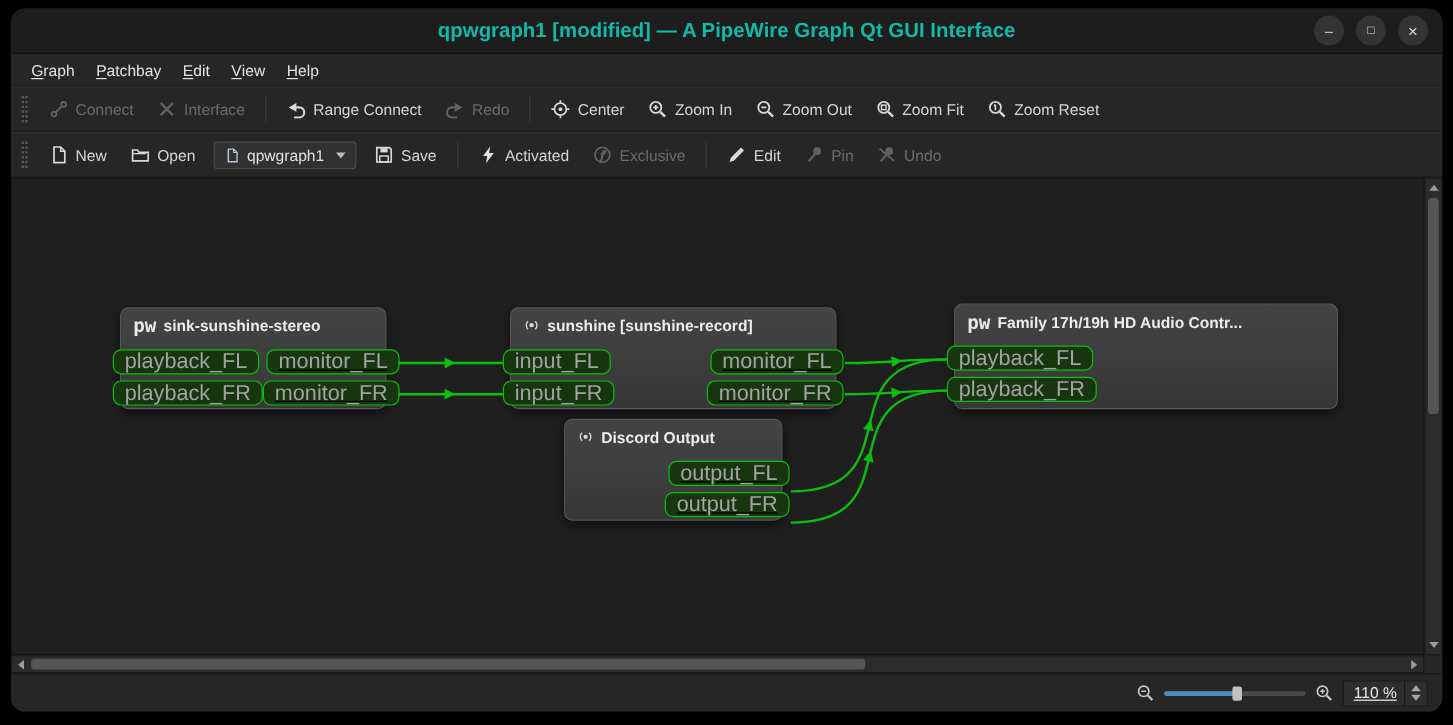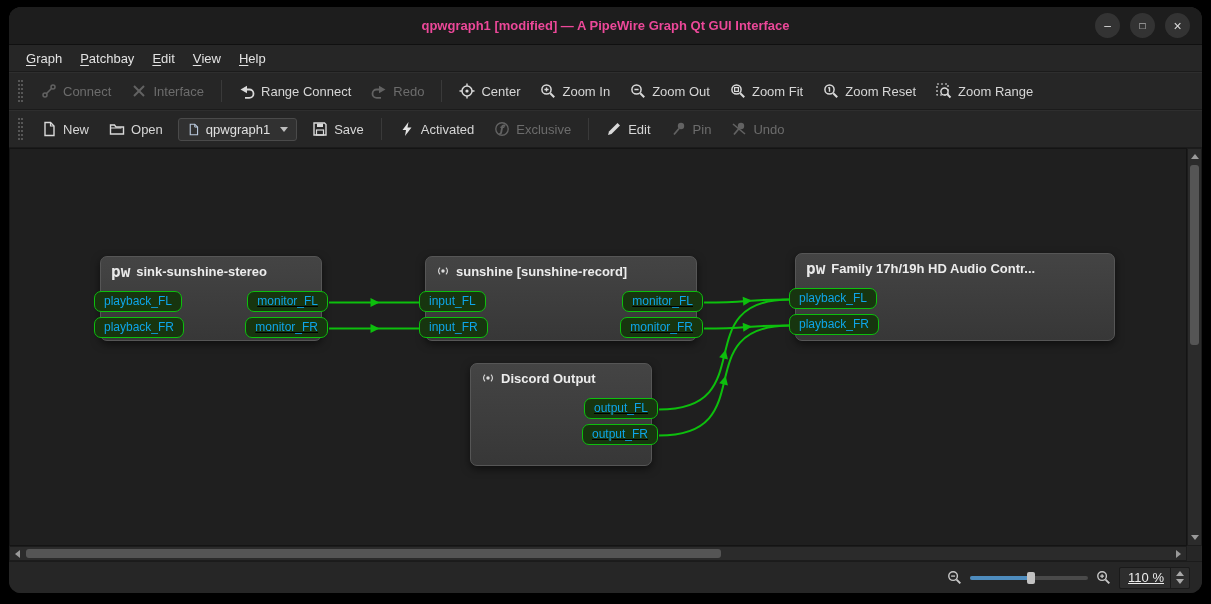--- a/index.html
+++ b/index.html
@@ -5,21 +5,21 @@
   * { margin:0; padding:0; box-sizing:border-box; }
   html,body { width:1211px; height:604px; background:#000; overflow:hidden;
     font-family:"Liberation Sans","DejaVu Sans",sans-serif; }
   .window { position:absolute; left:9px; top:7px; right:9px; bottom:11px;
     background:#262626; border-radius:12px; overflow:hidden; display:flex; flex-direction:column;
     box-shadow:0 0 0 1px #000, 0 6px 22px rgba(0,0,0,.65); }
 
   
   .titlebar { height:38px; background:#1d1d1d; display:flex; align-items:center;
     justify-content:center; position:relative; border-bottom:1px solid #101010; flex:0 0 auto; }
-  .titlebar .title { color:#ec4899; font-size:13px; font-weight:bold; }
+  .titlebar .title { color:#14b8a6; font-size:17px; font-weight:bold; }
   .win-controls { position:absolute; right:12px; top:0; height:100%; display:flex; align-items:center; gap:10px; }
   .wbtn { width:25px; height:25px; border-radius:50%; background:#333333; color:#dcdcdc;
     display:flex; align-items:center; justify-content:center; font-size:12px; line-height:1; cursor:default; }
 
   
   .menubar { height:27px; background:#262626; display:flex; align-items:stretch; padding-left:8px;
     border-bottom:1px solid #1b1b1b; flex:0 0 auto; }
   .menu-item { display:flex; align-items:center; padding:0 9px; color:#e2e2e2; font-size:13px; }
   .menu-item .accel { text-decoration:underline; text-underline-offset:2px; }
 
@@ -45,21 +45,21 @@
   #edges { position:absolute; inset:0; width:100%; height:100%; z-index:1; pointer-events:none; }
   .node { position:absolute; z-index:2; background:linear-gradient(#444444,#373737);
     border:1px solid #565656; border-radius:7px; box-shadow:0 3px 9px rgba(0,0,0,.55); }
   .node-header { display:flex; align-items:center; gap:6px; height:28px; padding:0 10px; }
   .node-title { color:#ececec; font-size:13px; font-weight:bold; white-space:nowrap; overflow:hidden; text-overflow:ellipsis; }
   .pw-glyph { color:#e8e8e8; font-size:16px; font-weight:bold; font-family:"DejaVu Sans Mono",monospace; }
   .node-body { display:flex; justify-content:space-between; padding-top:6px; }
   .ports-col { display:flex; flex-direction:column; gap:5px; }
   .ports-col.left { align-items:flex-start; margin-left:-7px; }
   .ports-col.right { align-items:flex-end; margin-right:-7px;text-decoration:underline; }
-  .port { height:21px; line-height:18px; padding:0 9px; font-size:12px; color:#0ea5e9;
+  .port { height:21px; line-height:18px; padding:0 9px; font-size:18px; color:#a3a3a3;
     background:#17350f; border:1.5px solid #0dbf0d; border-radius:7px; white-space:nowrap; }
 
   
   .vscroll { flex:0 0 15px; background:#2b2b2b; border:1px solid #1c1c1c; position:relative; }
   .vthumb { position:absolute; left:2px; right:2px; top:16px; height:180px; background:#555555; border-radius:3px; }
   .sb-arrow { position:absolute; width:0; height:0; }
   .hscroll-row { flex:0 0 15px; display:flex; }
   .hscroll { flex:1 1 auto; background:#2b2b2b; border:1px solid #1c1c1c; position:relative; }
   .hthumb { position:absolute; top:2px; bottom:2px; left:16px; width:695px; background:#555555; border-radius:3px; }
   .sb-corner { flex:0 0 15px; background:#262626; }
@@ -196,28 +196,20 @@
     </div>
     <div class="tbtn">
       <svg class="ic" viewBox="0 0 16 16">
           <circle cx="6.5" cy="6.5" r="4.6" fill="none" stroke="#d9d9d9" stroke-width="1.5"></circle>
           <line x1="10.2" y1="10.2" x2="14.2" y2="14.2" stroke="#d9d9d9" stroke-width="2"></line>
           <line x1="6.5" y1="4.2" x2="6.5" y2="8.8" stroke="#d9d9d9" stroke-width="1.4"></line>
           <line x1="5.3" y1="5.2" x2="6.5" y2="4.2" stroke="#d9d9d9" stroke-width="1.2"></line>
         </svg>
       <span>Zoom Reset</span>
     </div>
-    <div class="tbtn">
-      <svg class="ic" viewBox="0 0 16 16">
-          <rect x="1" y="1" width="11" height="11" fill="none" stroke="#d9d9d9" stroke-width="1.2" stroke-dasharray="2 2"></rect>
-          <circle cx="8.5" cy="8.5" r="3.6" fill="none" stroke="#d9d9d9" stroke-width="1.5"></circle>
-          <line x1="11.4" y1="11.4" x2="14.5" y2="14.5" stroke="#d9d9d9" stroke-width="2"></line>
-        </svg>
-      <span>Zoom Range</span>
-    </div>
   </div>
 
   <div class="toolbar">
     <div class="tb-handle"></div>
 
     <div class="tbtn">
       <svg class="ic" viewBox="0 0 16 16">
           <path d="M4 1.5 h5.5 L13 5 v9.5 H4 z" fill="none" stroke="#d9d9d9" stroke-width="1.4"></path>
           <path d="M9.5 1.5 V5 H13" fill="none" stroke="#d9d9d9" stroke-width="1.2"></path>
         </svg>
@@ -350,21 +342,21 @@
         </div>
         <div class="node-body">
           <div class="ports-col left">
             <div class="port">playback_FL</div>
             <div class="port">playback_FR</div>
           </div>
           <div class="ports-col right"></div>
         </div>
       </div>
 
-      <div class="node" style="left:460px; top:214px; width:182px; height:103px;">
+      <div class="node" style="left:460px; top:200px; width:182px; height:85px;">
         <div class="node-header">
           <svg class="ic" viewBox="0 0 16 16" style="width:14px;height:14px;">
               <circle cx="8" cy="8" r="2" fill="#dcdcdc"></circle>
               <path d="M4.6 4.2 a5.2 5.2 0 0 0 0 7.6" fill="none" stroke="#dcdcdc" stroke-width="1.3"></path>
               <path d="M11.4 4.2 a5.2 5.2 0 0 1 0 7.6" fill="none" stroke="#dcdcdc" stroke-width="1.3"></path>
             </svg>
           <span class="node-title">Discord Output</span>
         </div>
         <div class="node-body">
           <div class="ports-col left"></div>

